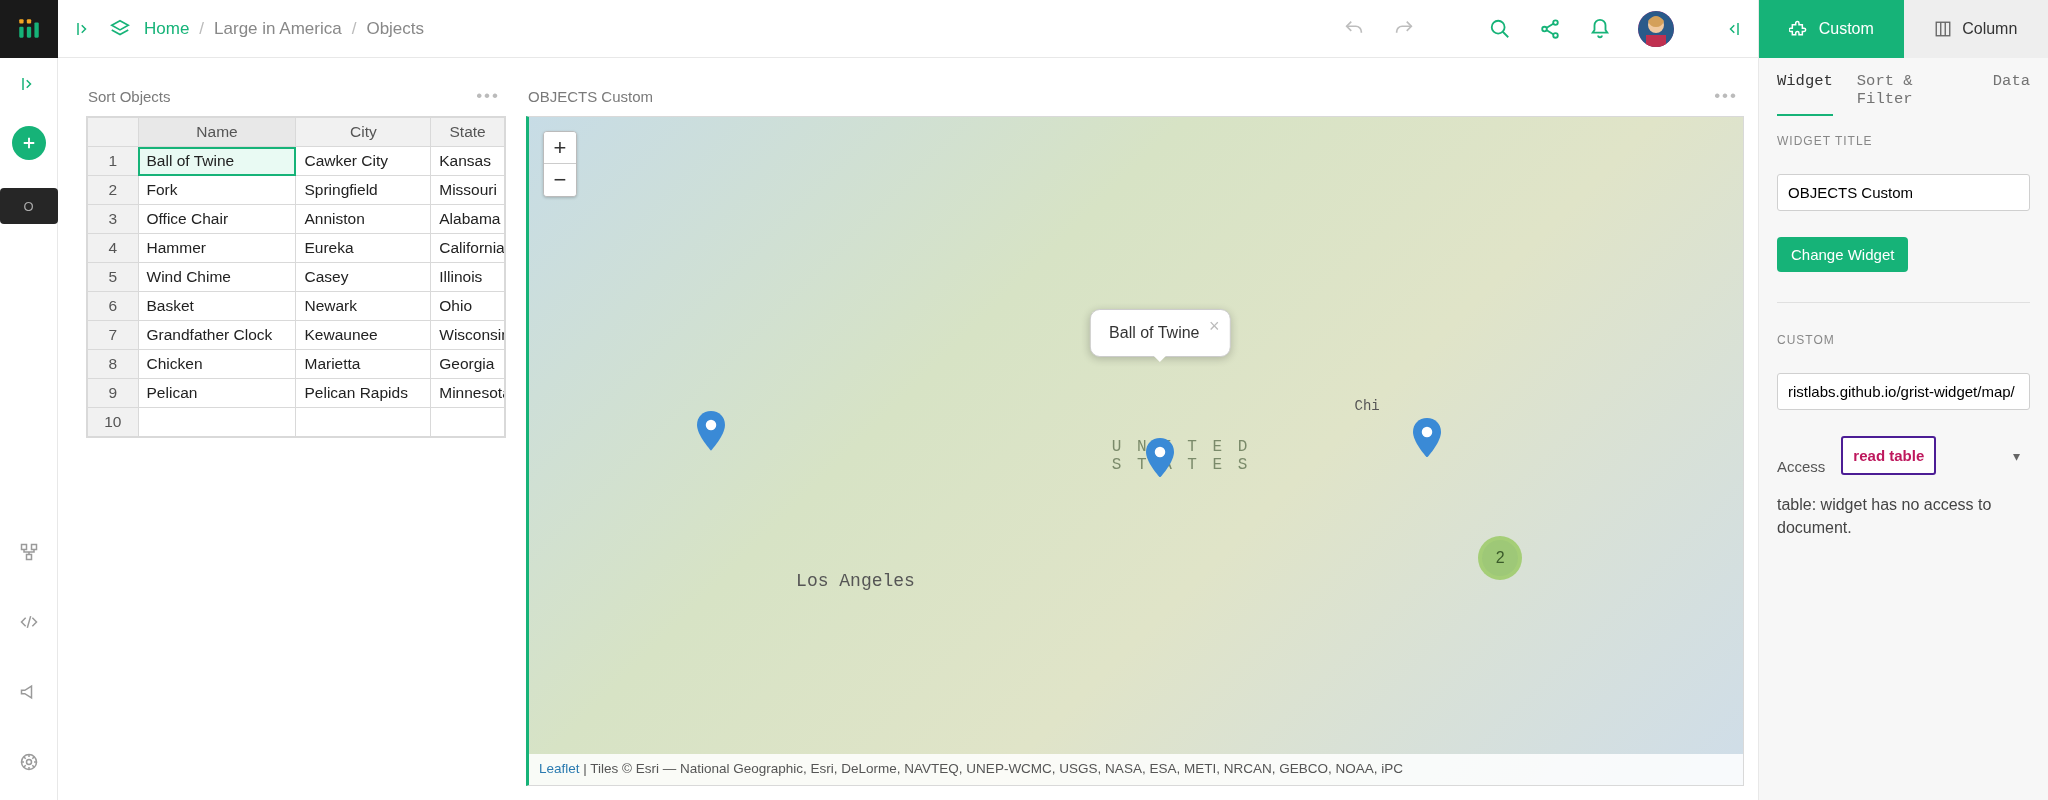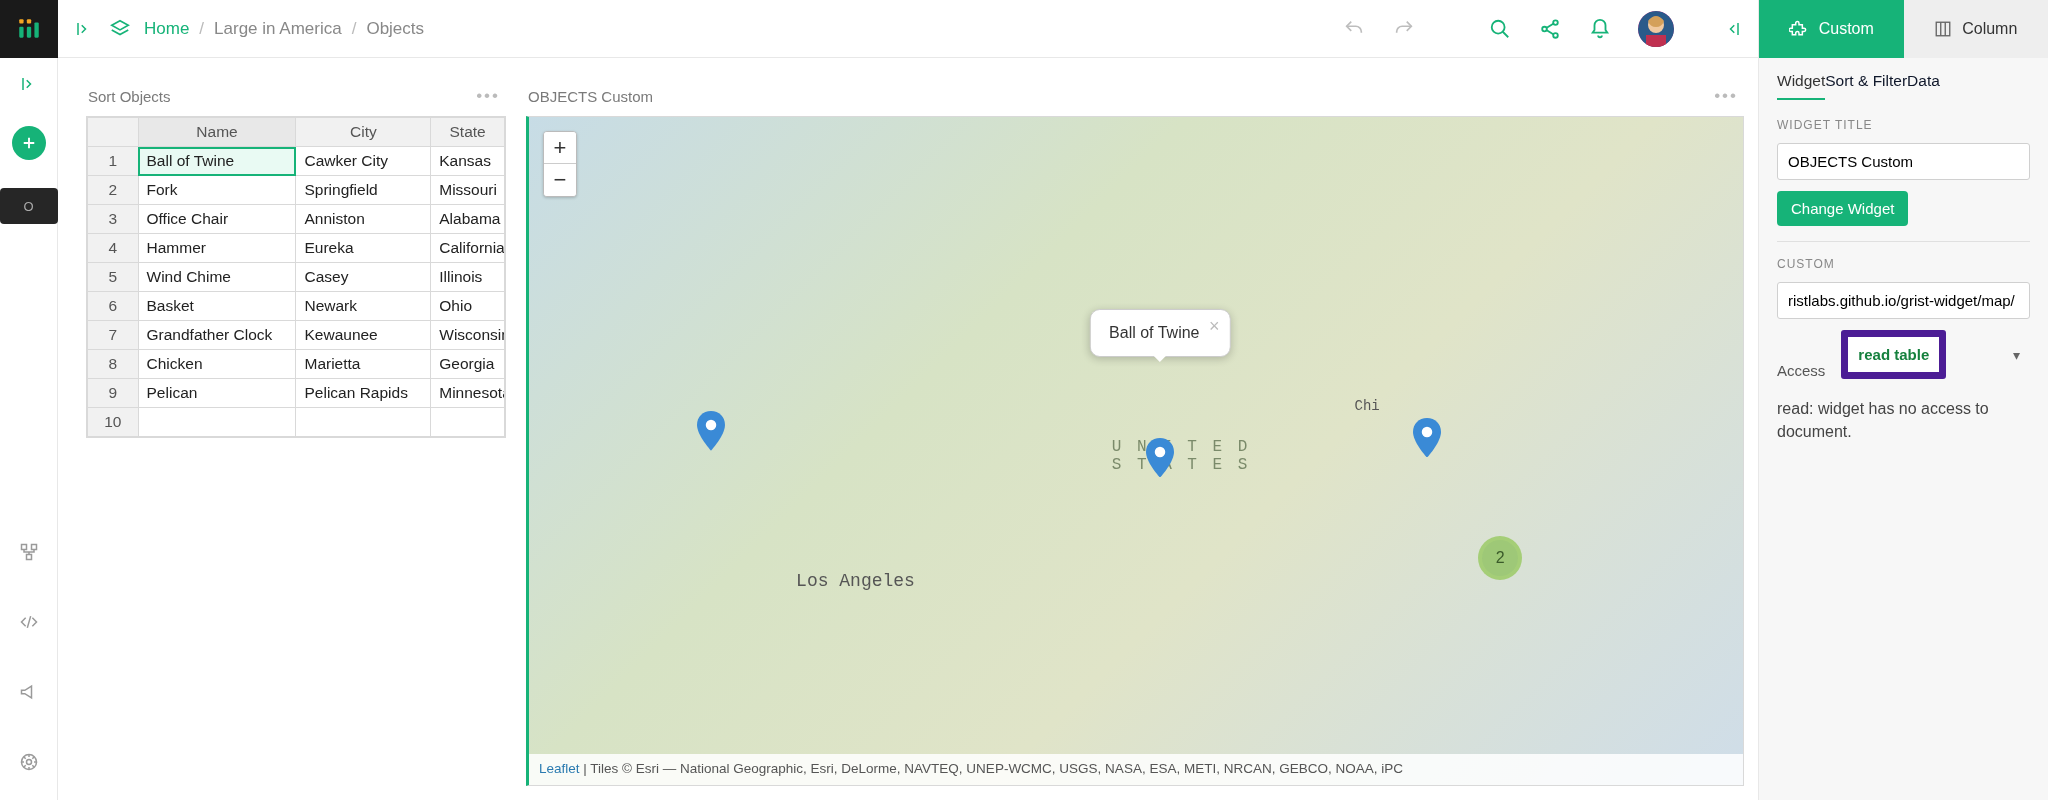--- a/index.html
+++ b/index.html
@@ -62,31 +62,31 @@
 .popup .close { position:absolute; top:6px; right:10px; color:#bbb; cursor:pointer; font-size:18px; }
 .map-attrib { position:absolute; left:0; right:0; bottom:0; background: rgba(255,255,255,.85); padding: 6px 10px; font-size: 13.5px; color:#555; line-height:1.4; }
 .map-attrib a { color:#2a7ab0; text-decoration:none; }
 
 
 .rightbar { width: 290px; border-left: 1px solid #e8e8e8; background: #f7f7f7; display: flex; flex-direction: column; }
 .rb-tabs { display: flex; height: 58px; }
 .rb-tab { flex:1; display:flex; align-items:center; justify-content:center; gap:10px; font-size:16px; cursor:pointer; }
 .rb-tab.active { background:#16b378; color:#fff; }
 .rb-tab.inactive { background:#eee; color:#333; }
-.rb-sub { display:flex; padding: 14px 18px 0 18px; font-size:15.5px; }
-.rb-sub span { cursor:pointer; color:#0f172a; padding-bottom:8px; }
+.rb-sub { display:flex; gap: 24px; padding: 14px 18px 0 18px; font-size:15.5px;font-family:Liberation Mono, monospace; }
+.rb-sub span { cursor:pointer; color:#737373; padding-bottom:8px; }
 .rb-sub span.active { color:#333; border-bottom: 2px solid #16b378; }
-.rb-section { padding: 18px; display:flex; flex-direction:column; gap: 11px; }
+.rb-section { padding: 18px; display:flex; flex-direction:column; gap: 26px; }
 .rb-label { font-size: 12px; letter-spacing: 1px; color:#888; }
 .rb-input { width:100%; padding: 9px 10px; border:1px solid #d0d0d0; border-radius:3px; font-size:15px; background:#fff; }
 .rb-button { align-self:flex-start; background:#16b378; color:#fff; border:none; padding: 9px 14px; border-radius:4px; font-size:15px; cursor:pointer; }
 .divider { height:1px; background:#e0e0e0; margin: 4px 0; }
 .rb-row { display:flex; align-items:flex-end; gap: 16px; }
 .rb-row label { font-size:15px; color:#555; }
-.rb-select { flex:1; padding:9px 10px; border:7px solid #4c1d95; border-radius:3px; background:#fff; font-size:15px; font-weight:600; color:#15803d; appearance:none; position:relative; }
+.rb-select { flex:1; padding:9px 10px; border:2px solid #4c1d95; border-radius:3px; background:#fff; font-size:15px; font-weight:600; color:#be185d; appearance:none; position:relative; }
 .select-wrap { position:relative; flex:1; }
 .select-wrap:after { content:"▾"; position:absolute; right:10px; top:50%; transform:translateY(-50%); pointer-events:none; color:#666; }
 .rb-help { font-size:16px; color:#444; line-height:1.45; padding: 0 18px 18px 18px; }
 
 svg { display:block; }
 </style>
 </head>
 <body>
 
 <div class="app">
@@ -384,15 +384,15 @@
       <input class="rb-input" value="ristlabs.github.io/grist-widget/map/" style="">
       <div class="rb-row">
         <label>Access</label>
         <div class="select-wrap">
           <select class="rb-select">
             <option>read table</option>
           </select>
         </div>
       </div>
     </div>
-    <div class="rb-help">read: widget has no access to document.</div>
+    <div class="rb-help">table: widget has no access to document.</div>
   </div>
 </div>
 
 </body></html>

